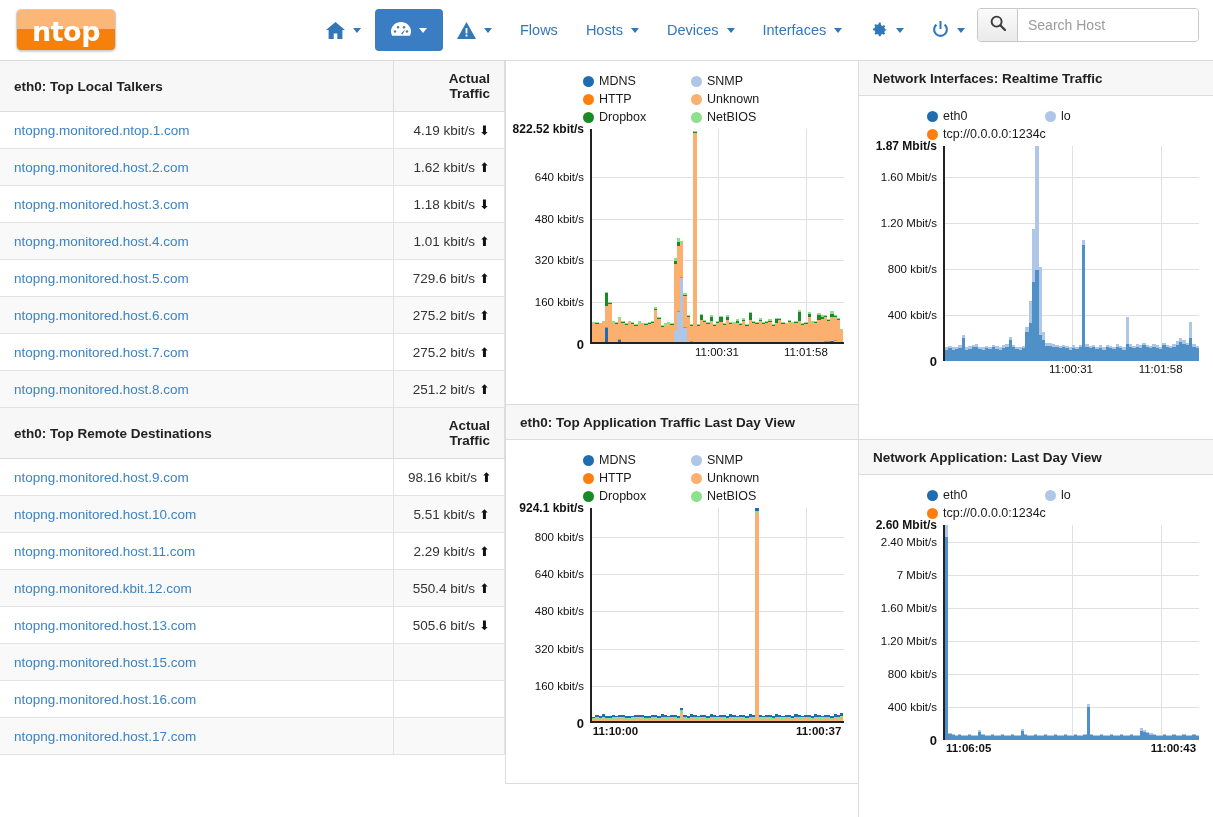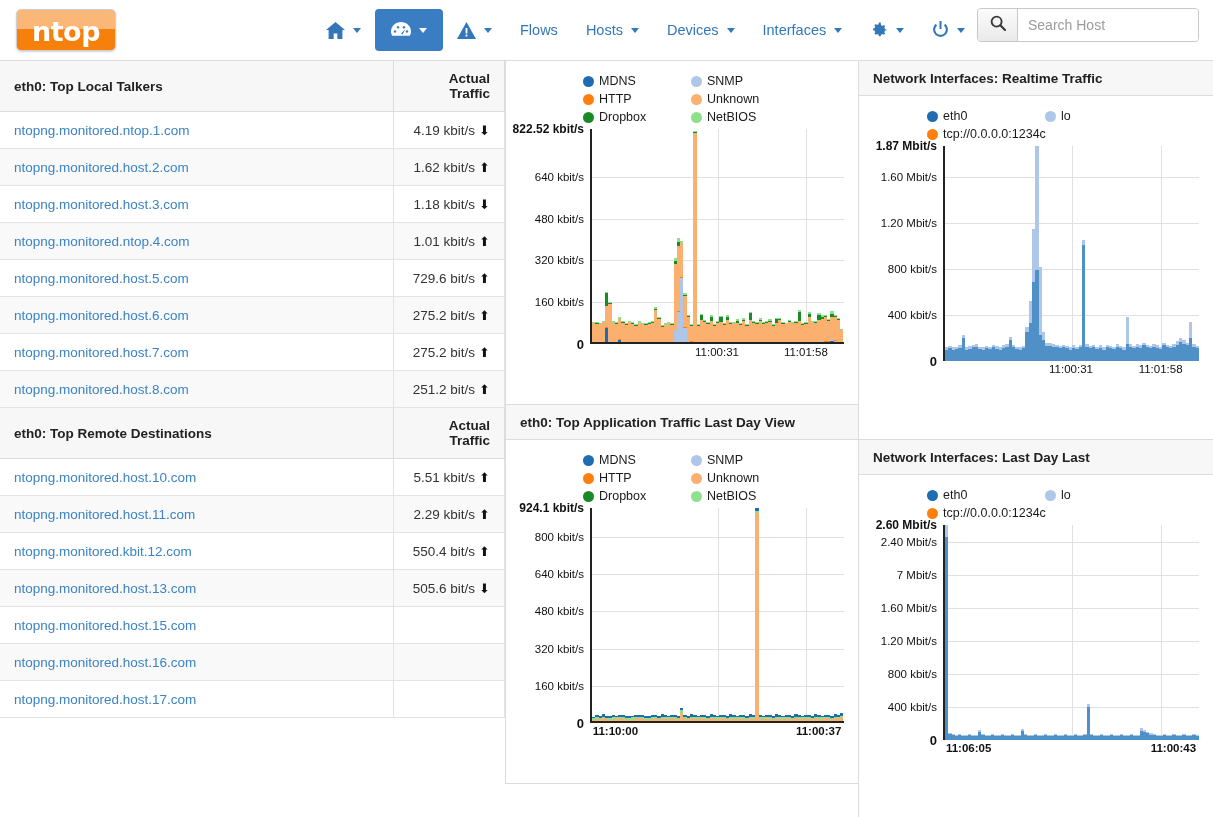--- a/index.html
+++ b/index.html
@@ -386,21 +386,21 @@
           </tr>
           <tr>
             <td><a href="#">ntopng.monitored.host.2.com</a></td>
             <td class="num">1.62 kbit/s<span class="arrow">⬆</span></td>
           </tr>
           <tr>
             <td><a href="#">ntopng.monitored.host.3.com</a></td>
             <td class="num">1.18 kbit/s<span class="arrow">⬇</span></td>
           </tr>
           <tr>
-            <td><a href="#">ntopng.monitored.ntop.4.com</a></td>
+            <td><a href="#">ntopng.monitored.host.4.com</a></td>
             <td class="num">1.01 kbit/s<span class="arrow">⬆</span></td>
           </tr>
           <tr>
             <td><a href="#">ntopng.monitored.host.5.com</a></td>
             <td class="num">729.6 bit/s<span class="arrow">⬆</span></td>
           </tr>
           <tr>
             <td><a href="#">ntopng.monitored.host.6.com</a></td>
             <td class="num">275.2 bit/s<span class="arrow">⬆</span></td>
           </tr>
@@ -416,20 +416,24 @@
     </table>
 
     <table class="tbl">
       <thead>
         <tr>
           <th>eth0: Top Remote Destinations</th>
           <th class="num">Actual Traffic</th>
         </tr>
       </thead>
       <tbody>
+          <tr>
+            <td><a href="#">ntopng.monitored.host.9.com</a></td>
+            <td class="num">98.16 kbit/s<span class="arrow">⬆</span></td>
+          </tr>
           <tr>
             <td><a href="#">ntopng.monitored.host.10.com</a></td>
             <td class="num">5.51 kbit/s<span class="arrow">⬆</span></td>
           </tr>
           <tr>
             <td><a href="#">ntopng.monitored.host.11.com</a></td>
             <td class="num">2.29 kbit/s<span class="arrow">⬆</span></td>
           </tr>
           <tr>
             <td><a href="#">ntopng.monitored.kbit.12.com</a></td>
@@ -1909,21 +1913,21 @@
             <div class="ylab" style="top: 169.011px;">400 kbit/s</div>
             <div class="ylab" style="top: 215px; font-weight: bold; font-size: 13px;">0</div>
             <div class="xlabels">
               <span style="left: 50%;">11:00:31</span>
               <span style="left: 85%;">11:01:58</span>
             </div>
           </div>
         </div>
     </div>
     <div class="panel">
-      <div class="panel-header">Network Interfaces: Last Day Last</div>
+      <div class="panel-header">Network Application: Last Day View</div>
       <div class="panel-body">
           <div class="legend two-row-wide">
             <div class="legend-item">
               <span class="legend-dot" style="background: rgb(31, 108, 176);"></span>
               <span>eth0</span>
             </div>
             <div class="legend-item">
               <span class="legend-dot" style="background: rgb(174, 199, 232);"></span>
               <span>lo</span>
             </div>

